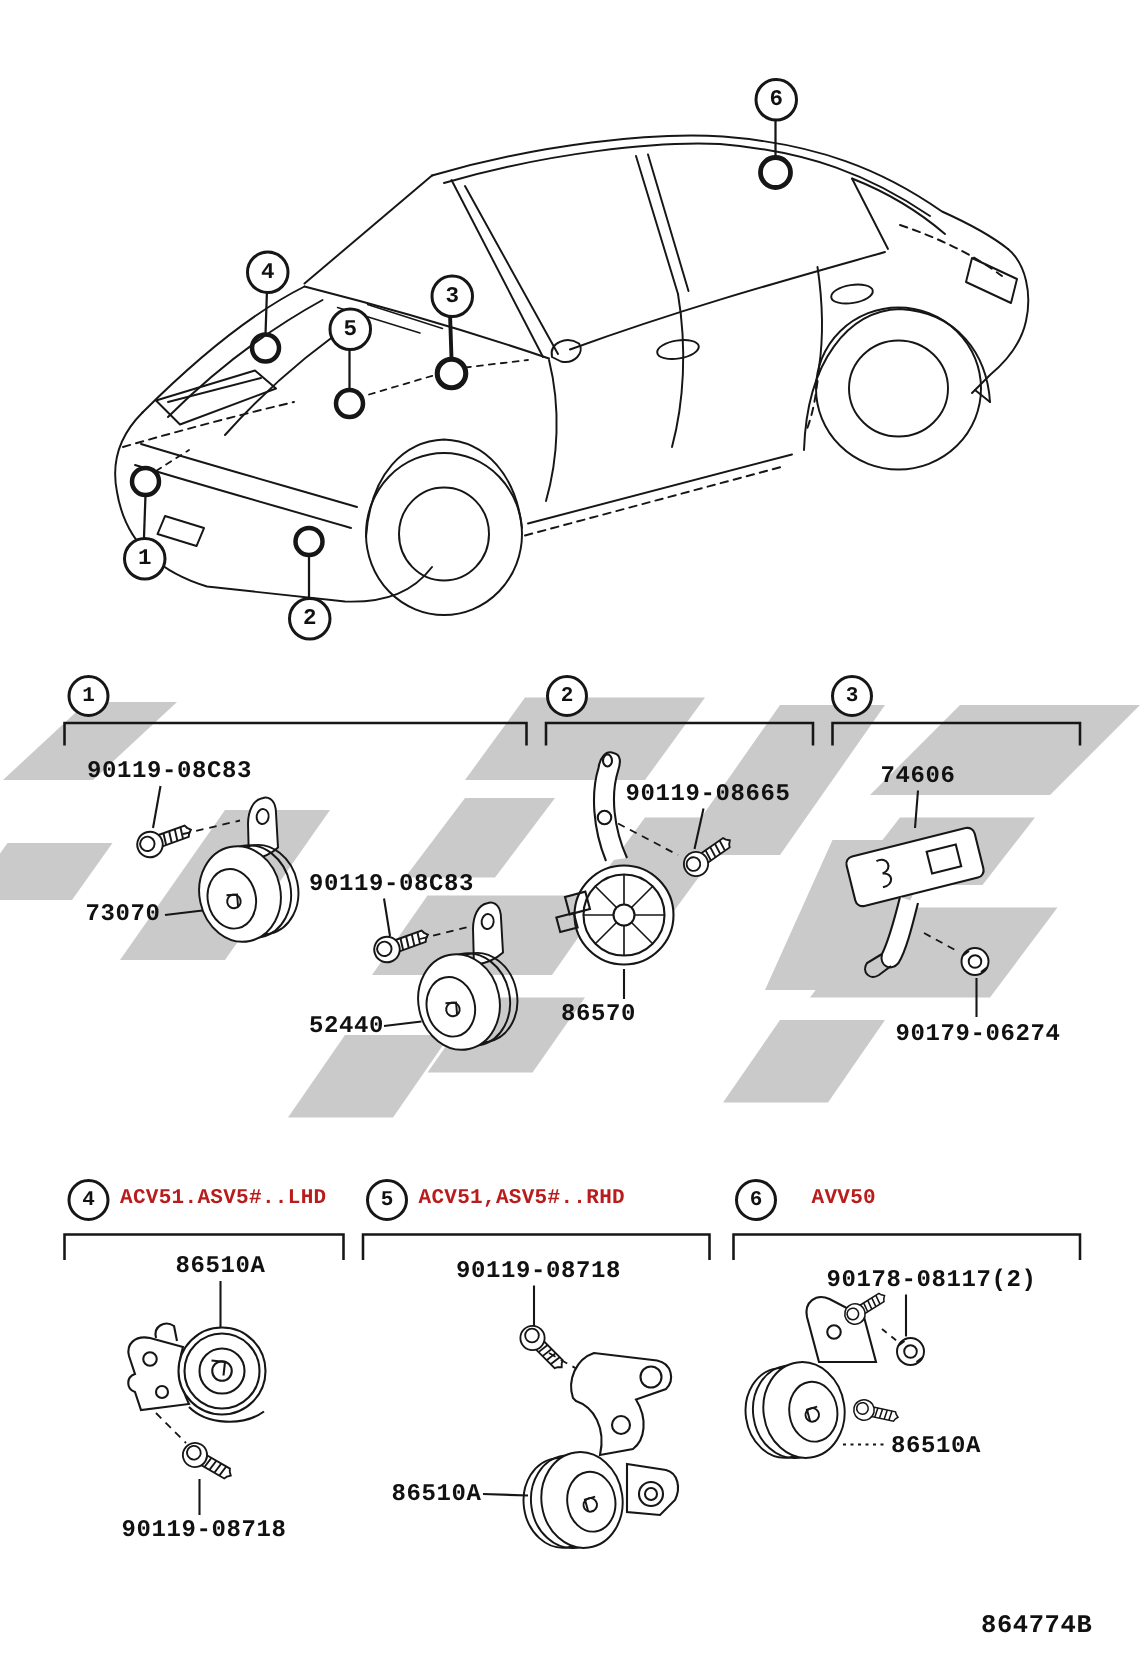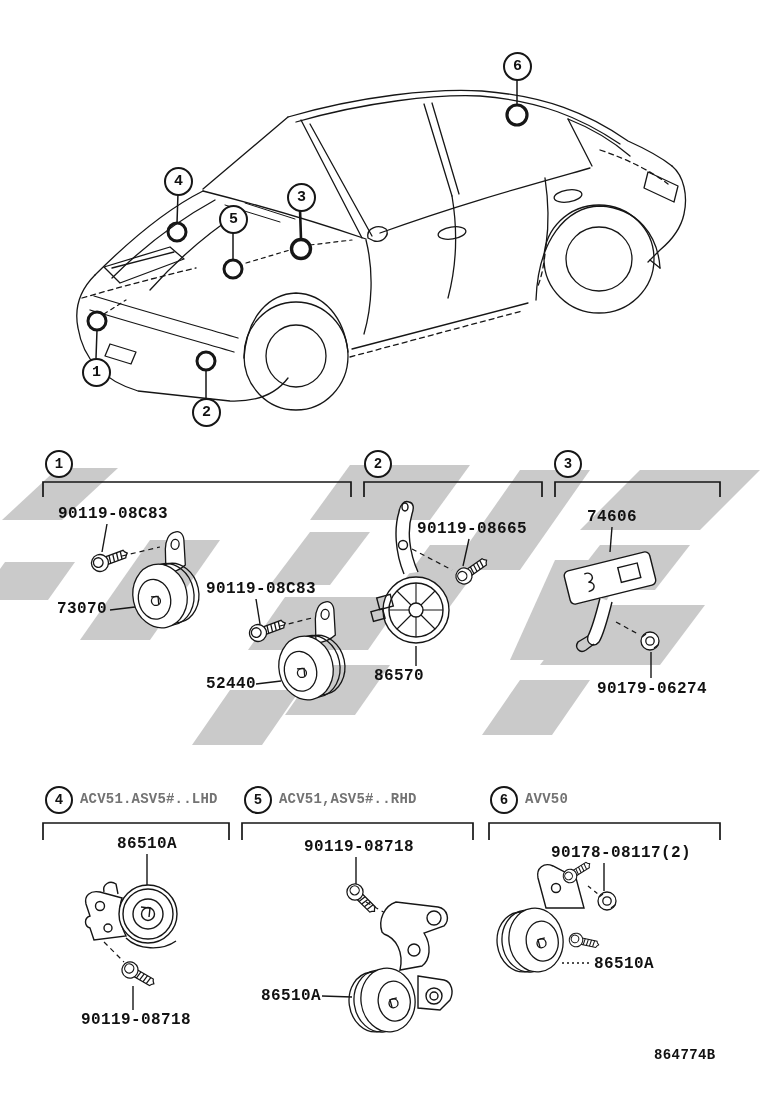--- a/index.html
+++ b/index.html
@@ -6,23 +6,23 @@
   .canvas{
     position:relative;width:760px;height:1112px;background:#ffffff;
     font-family:"Liberation Mono","DejaVu Sans Mono",monospace;
     overflow:hidden;margin:0 auto;
   }
   .art{position:absolute;left:0;top:0;z-index:1;}
   .lbl{
     position:absolute;z-index:3;font-weight:bold;font-size:16px;color:#111;
     white-space:nowrap;letter-spacing:.4px;line-height:1;
   }
-  .lbl.small{font-size:14px;}
+  .lbl.small{font-size:17px;margin-top:28px;}
   .variant{
-    position:absolute;z-index:3;font-weight:bold;font-size:14px;color:#737373;
+    position:absolute;z-index:3;font-weight:bold;font-size:14px;color:#b91c1c;
     white-space:nowrap;letter-spacing:.2px;line-height:1;
   }
   .callout{
     position:absolute;z-index:3;width:25px;height:25px;border:2px solid #161616;
     border-radius:50%;background:#fff;display:flex;align-items:center;justify-content:center;
     font-size:15px;font-weight:bold;color:#111;line-height:1;
   }
   .hcirc{
     position:absolute;z-index:3;width:24px;height:24px;border:2px solid #161616;
     border-radius:50%;background:#fff;display:flex;align-items:center;justify-content:center;
@@ -284,21 +284,21 @@
     </div>
 <div class="hcirc" style="left:244px;top:786px">
       <span>5</span>
     </div>
 <div class="hcirc" style="left:490px;top:786px">
       <span>6</span>
     </div>
 
 <div class="variant" style="left:80px;top:792px">ACV51.ASV5#..LHD</div>
 <div class="variant" style="left:279px;top:792px">ACV51,ASV5#..RHD</div>
-<div class="variant" style="left:525px;top:792px">AVV50</div>
+<div class="variant" style="left:541px;top:792px">AVV50</div>
 
 <div class="lbl" style="left:58px;top:506px">90119-08C83</div>
 <div class="lbl" style="left:57px;top:601px">73070</div>
 <div class="lbl" style="left:206px;top:581px">90119-08C83</div>
 <div class="lbl" style="left:206px;top:676px">52440</div>
 <div class="lbl" style="left:417px;top:521px">90119-08665</div>
 <div class="lbl" style="left:374px;top:668px">86570</div>
 <div class="lbl" style="left:587px;top:509px">74606</div>
 <div class="lbl" style="left:597px;top:681px">90179-06274</div>
 <div class="lbl" style="left:117px;top:836px">86510A</div>

